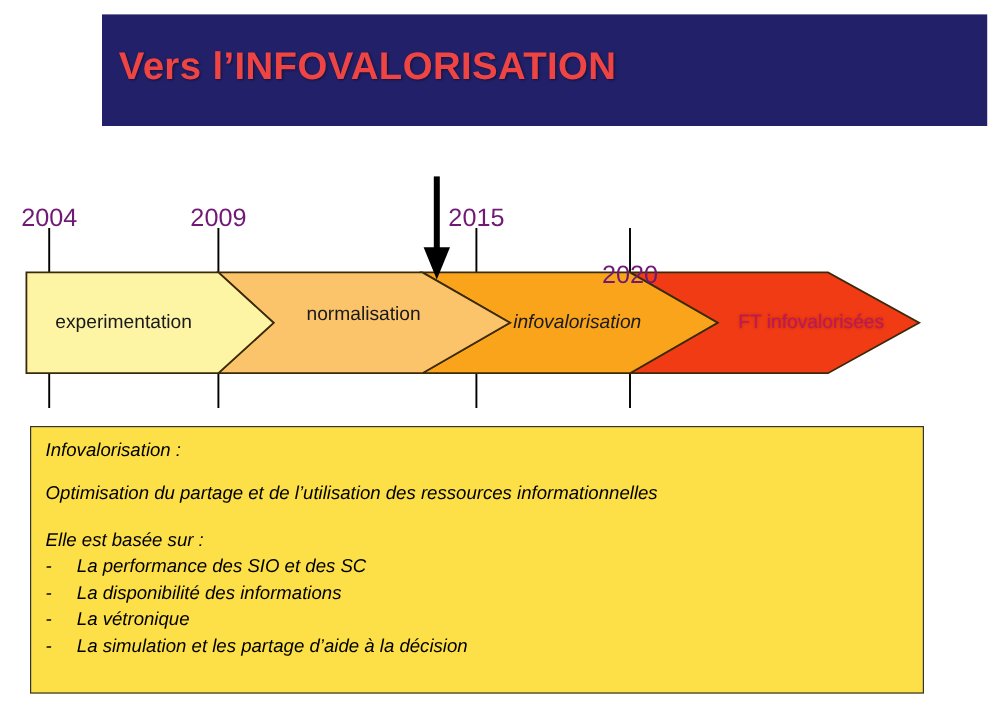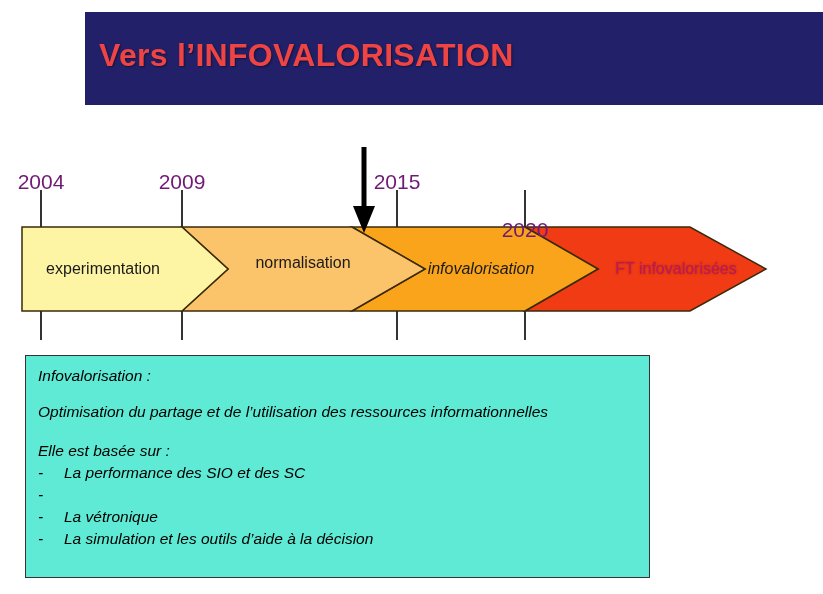--- a/index.html
+++ b/index.html
@@ -64,25 +64,25 @@
     transform: translate(-50%, -50%);
   }
   .band-label.dark  { color: #1a1a1a; }
   .band-label.light { color: #be185d; text-shadow: 0 0 2px rgba(120,20,0,0.5); }
 
   
   #definition-box {
     position: absolute;
     left: 25px;
     top: 355px;
-    width: 625px;
+    width: 745px;
     height: 223px;
     border: 1px solid #333333;
     box-sizing: border-box;
-    background: #5eead4;
+    background: #fde047;
   }
   #definition-inner {
     padding: 10px 0 0 12px;
     font-style: italic;
     font-size: 15.5px;
     color: #000000;
     line-height: 1.34;
   }
   #def-heading { margin: 0 0 15px 0; }
   .def-para-line { margin: 0; white-space: nowrap; }
@@ -154,25 +154,26 @@
       <p id="def-heading">Infovalorisation :</p>
       <p class="def-para-line">Optimisation du partage et de l’utilisation des ressources informationnelles</p>
       <p id="def-basis">Elle est basée sur :</p>
 
       <div class="bullet-row">
         <span class="bullet-dash">-</span>
         <span class="bullet-text">La performance des SIO et des SC</span>
       </div>
       <div class="bullet-row">
         <span class="bullet-dash">-</span>
+        <span class="bullet-text">La disponibilité des informations</span>
       </div>
       <div class="bullet-row">
         <span class="bullet-dash">-</span>
         <span class="bullet-text">La vétronique</span>
       </div>
       <div class="bullet-row">
         <span class="bullet-dash">-</span>
-        <span class="bullet-text">La simulation et les outils d’aide à la décision</span>
+        <span class="bullet-text">La simulation et les partage d’aide à la décision</span>
       </div>
     </div>
   </div>
 
 </div>
 
 </body></html>

